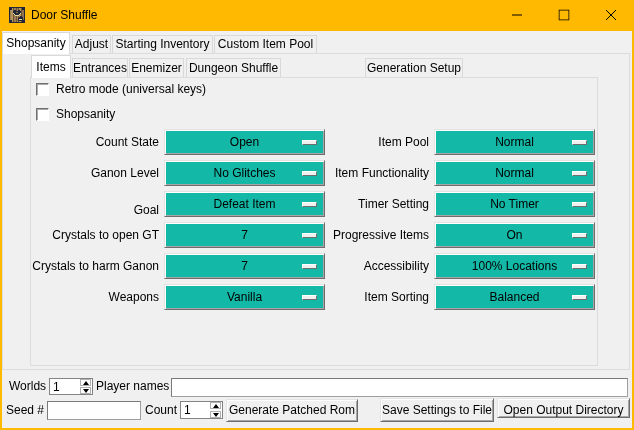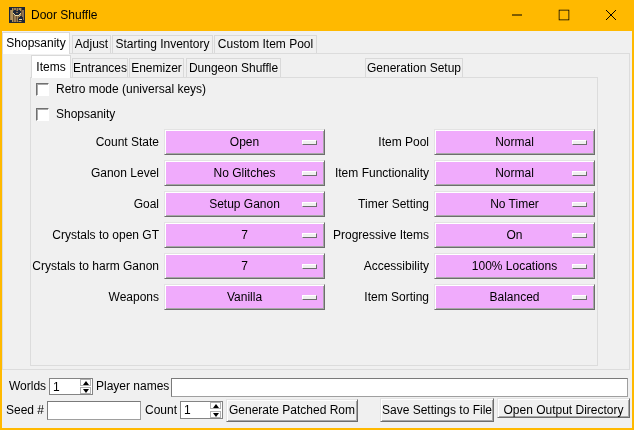--- a/index.html
+++ b/index.html
@@ -27,21 +27,21 @@
     background:#f0f0f0; border:1px solid #d9d9d9; border-bottom:none;
     text-align:center; white-space:nowrap;
   }
   .tab.sel { background:#ffffff; z-index:5; }
   .pane {
     position:absolute; box-sizing:border-box;
     border:1px solid #dcdcdc; background:#f0f0f0;
   }
   
   .raised {
-    box-sizing:border-box; background:#f0abfc;
+    box-sizing:border-box; background:#14b8a6;
     border:1px solid; border-color:#e3e3e3 #6d6d6d #6d6d6d #e3e3e3;
     box-shadow: inset 1px 1px 0 #ffffff, inset -1px -1px 0 #a7a7a7;
   }
   .optbtn { position:absolute; width:161px; height:26px; }
   .optbtn .txt { position:absolute; left:0; top:0; width:100%; height:24px; line-height:24px; text-align:center; }
   .omind {
     position:absolute; right:7px; top:10px; width:15px; height:5px;
     background:#f0f0f0; border:1px solid; border-color:#ffffff #6d6d6d #6d6d6d #ffffff;
     box-sizing:border-box;
   }
@@ -180,23 +180,23 @@
     <div class="optbtn raised" style="left:162px; top:129px;">
       <div class="txt">No Glitches</div>
         <div class="omind"></div>
     </div>
     <div class="flabel r" style="left:298px; top:129px; width:129px; line-height:26px;">Item Functionality</div>
     <div class="optbtn raised" style="left:432px; top:129px;">
       <div class="txt">Normal</div>
         <div class="omind"></div>
     </div>
 
-    <div class="flabel r" style="left:28px; top:160px; width:129px; line-height:26px;">Goal</div>
+    <div class="flabel r" style="left:28px; top:166px; width:129px; line-height:26px;">Goal</div>
     <div class="optbtn raised" style="left:162px; top:160px;">
-      <div class="txt">Setup Ganon</div>
+      <div class="txt">Defeat Item</div>
         <div class="omind"></div>
     </div>
     <div class="flabel r" style="left:298px; top:160px; width:129px; line-height:26px;">Timer Setting</div>
     <div class="optbtn raised" style="left:432px; top:160px;">
       <div class="txt">No Timer</div>
         <div class="omind"></div>
     </div>
 
     <div class="flabel r" style="left:28px; top:191px; width:129px; line-height:26px;">Crystals to open GT</div>
     <div class="optbtn raised" style="left:162px; top:191px;">

